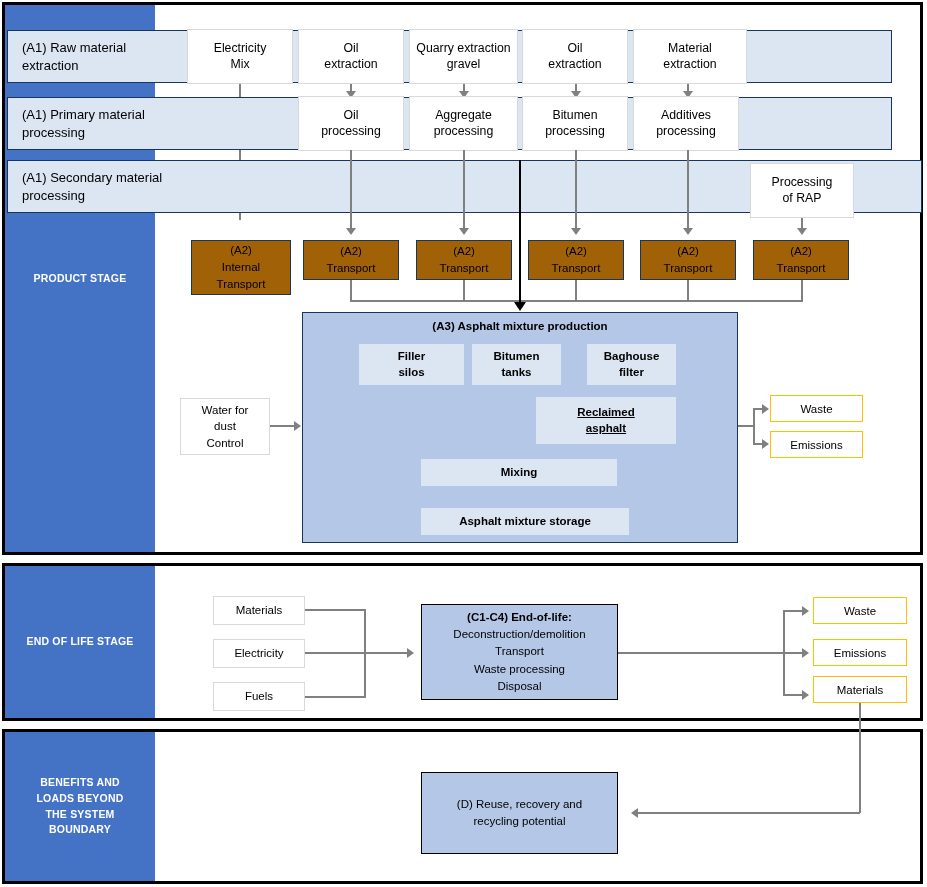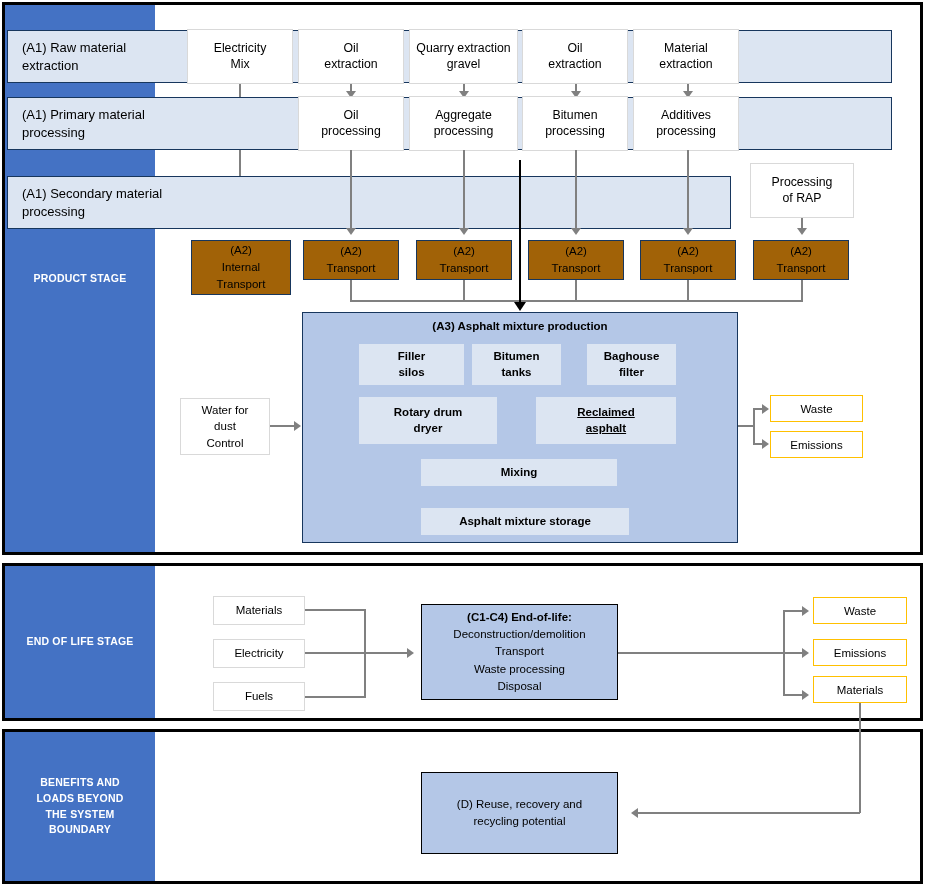--- a/index.html
+++ b/index.html
@@ -95,21 +95,21 @@
   </div>
 
   <div class="abs wbox" style="left:187px;top:29px;width:106px;height:55px;z-index:4;">Electricity
 Mix</div>
   <div class="abs wbox" style="left:298px;top:29px;width:106px;height:55px;z-index:4;">Oil
 extraction</div>
   <div class="abs wbox" style="left:409px;top:29px;width:109px;height:55px;z-index:4;">Quarry extraction
 gravel</div>
   <div class="abs wbox" style="left:522px;top:29px;width:106px;height:55px;z-index:4;">Oil
 extraction</div>
-  <div class="abs wbox" style="left:633px;top:29px;width:106px;height:55px;z-index:4;">Material
+  <div class="abs wbox" style="left:633px;top:29px;width:114px;height:55px;z-index:4;">Material
 extraction</div>
 
   <div class="abs band" style="left:7px;top:97px;width:885px;height:53px;z-index:3;">
     <span class="bandtxt">(A1) Primary material
 processing</span>
   </div>
 
   <div class="abs wbox" style="left:298px;top:96px;width:106px;height:55px;z-index:4;">Oil
 processing</div>
   <div class="abs wbox" style="left:409px;top:96px;width:109px;height:55px;z-index:4;">Aggregate
@@ -124,21 +124,21 @@
 
   <div class="abs vline" style="left:463px;top:150px;height:80px;z-index:5;"></div>
   <div class="abs arrowdown" style="left:459px;top:228px;z-index:5;"></div>
 
   <div class="abs vline" style="left:575px;top:150px;height:80px;z-index:5;"></div>
   <div class="abs arrowdown" style="left:571px;top:228px;z-index:5;"></div>
 
   <div class="abs vline" style="left:687px;top:150px;height:80px;z-index:5;"></div>
   <div class="abs arrowdown" style="left:683px;top:228px;z-index:5;"></div>
 
-  <div class="abs band" style="left:7px;top:176px;width:724px;height:53px;z-index:3;">
+  <div class="abs band" style="left:7px;top:160px;width:915px;height:53px;z-index:3;">
     <span class="bandtxt">(A1) Secondary material
 processing</span>
   </div>
 
   <div class="abs wbox" style="left:750px;top:163px;width:104px;height:55px;z-index:4;">Processing
 of RAP</div>
 
   <div class="abs vline" style="left:801px;top:218px;height:12px;z-index:5;"></div>
   <div class="abs arrowdown" style="left:797px;top:228px;z-index:5;"></div>
 
@@ -170,22 +170,20 @@
     <div class="a3title">(A3) Asphalt mixture production</div>
   </div>
 
   <div class="abs ibox" style="left:359px;top:344px;width:105px;height:41px;">Filler
 silos</div>
   <div class="abs ibox" style="left:472px;top:344px;width:89px;height:41px;">Bitumen
 tanks</div>
   <div class="abs ibox" style="left:587px;top:344px;width:89px;height:41px;">Baghouse
 filter</div>
 
-  <div class="abs ibox" style="left:359px;top:397px;width:138px;height:47px;">Rotary drum
-dryer</div>
   <div class="abs ibox" style="left:536px;top:397px;width:140px;height:47px;text-decoration:underline;">Reclaimed
 asphalt</div>
 
   <div class="abs ibox" style="left:421px;top:459px;width:196px;height:27px;">Mixing</div>
   <div class="abs ibox" style="left:421px;top:508px;width:208px;height:27px;">Asphalt mixture storage</div>
 
   <div class="abs gbox" style="left:180px;top:398px;width:90px;height:57px;">Water for
 dust
 Control</div>
   <div class="abs hline" style="left:270px;top:425px;width:25px;"></div>

